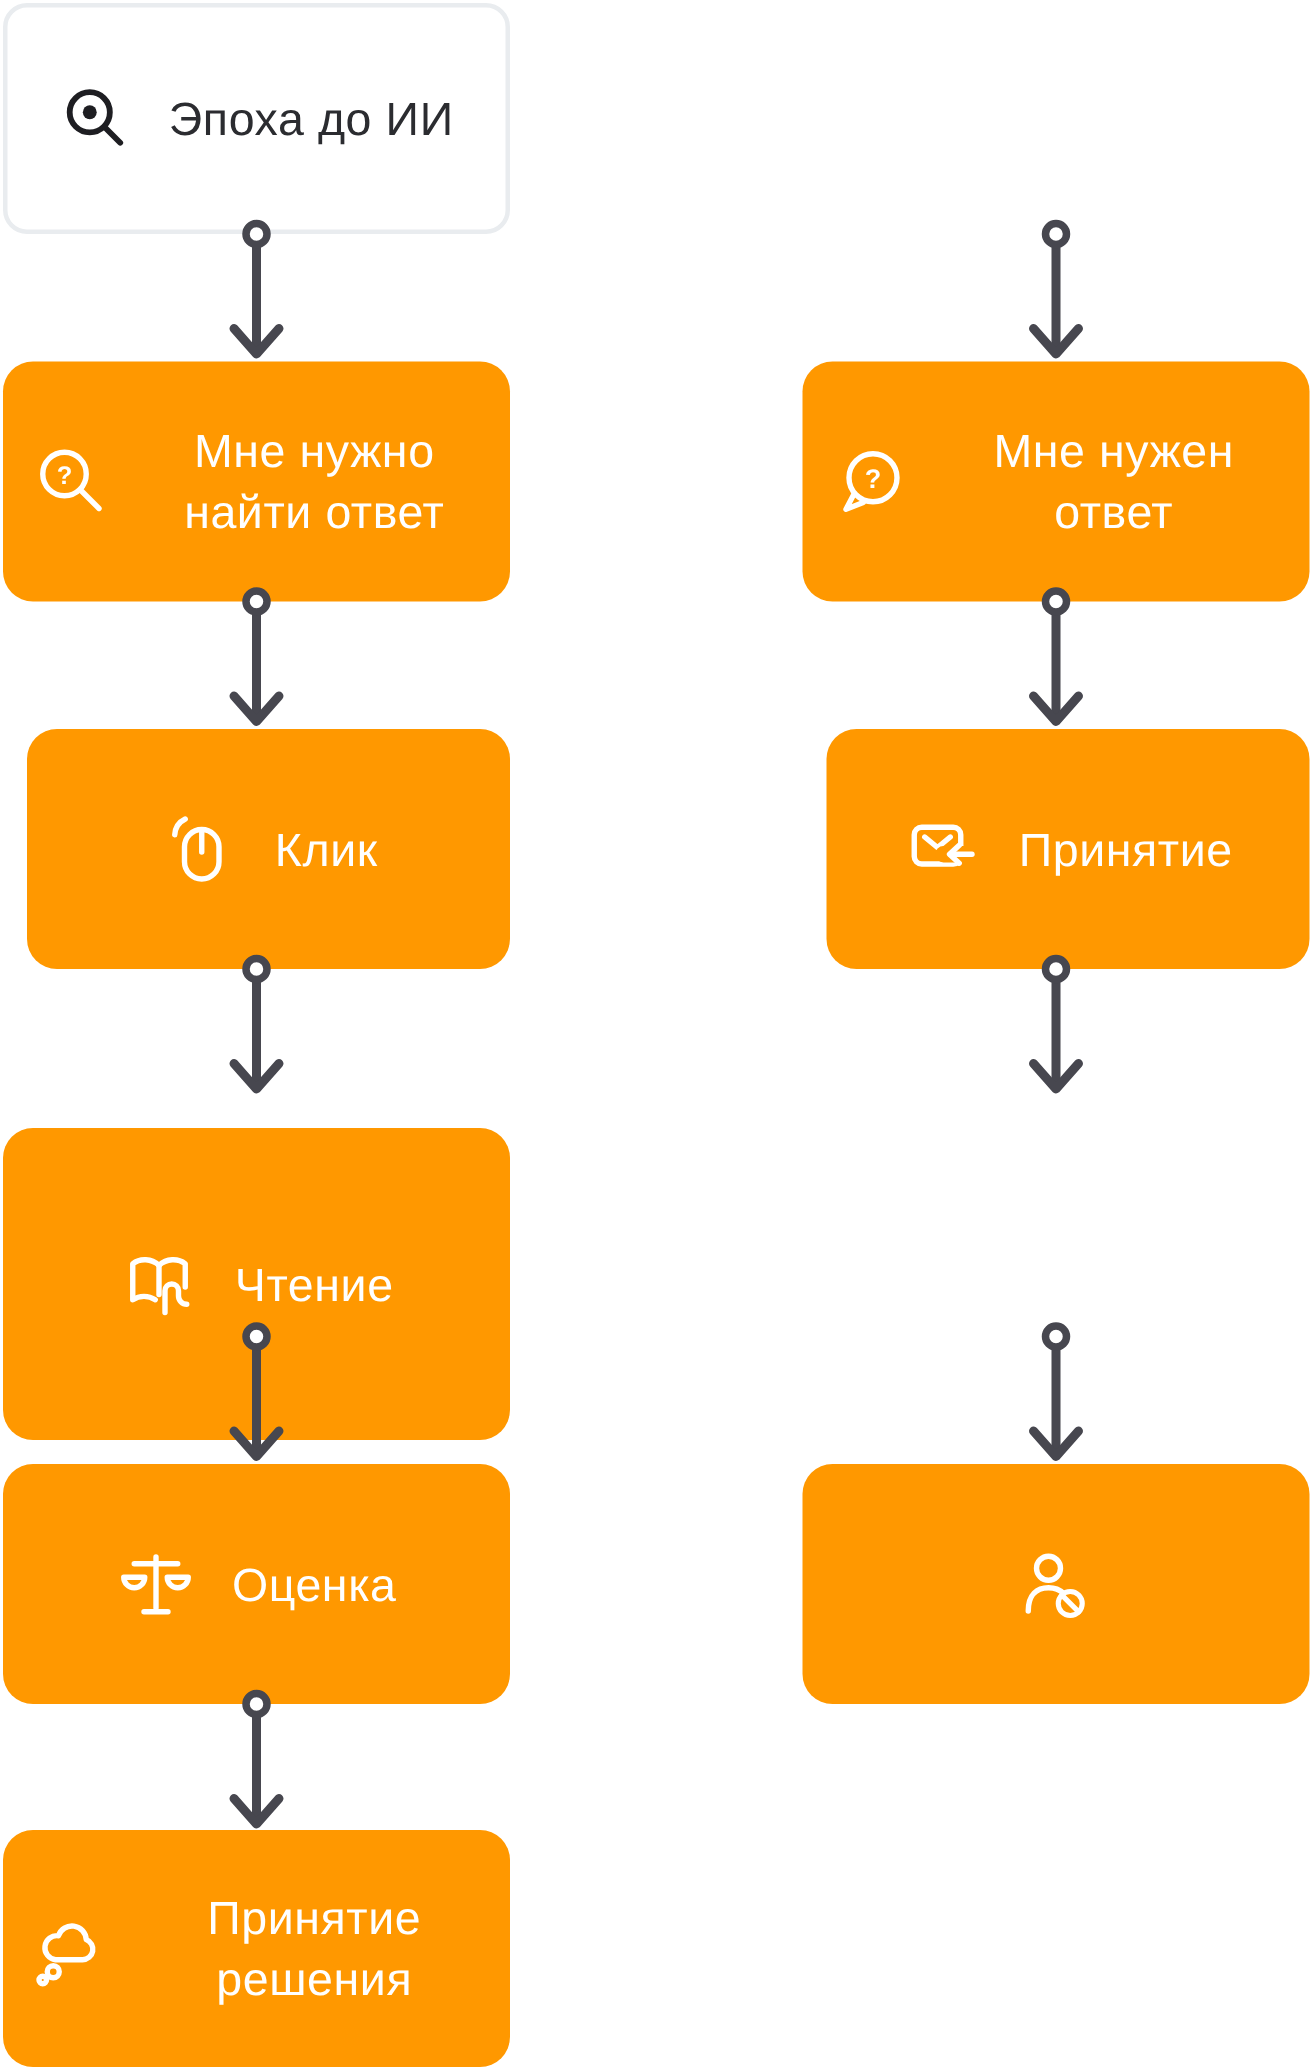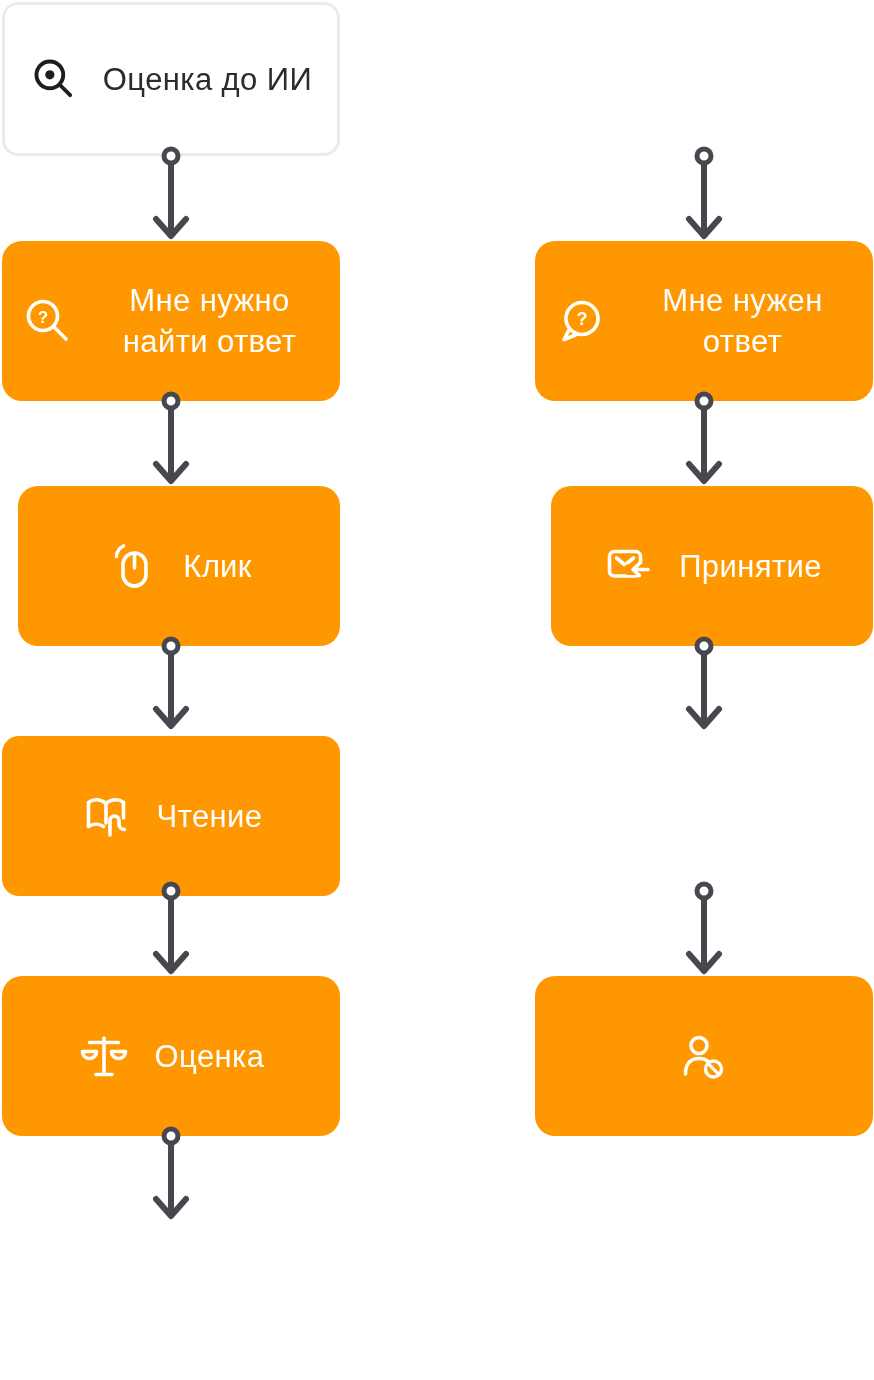--- a/index.html
+++ b/index.html
@@ -32,21 +32,21 @@
   .step-node{
     background:var(--orange);border-radius:20px;color:var(--step_text);
   }
   .step-node .icon{color:#fff;width:52px;height:52px;}
   .icon{flex:0 0 auto;display:block;}
   .icon svg{width:100%;height:100%;display:block;}
   
   .r0{top:2px;height:154px;}
   .r1{top:241px;height:160px;}
   .r2{top:486px;height:160px;margin-left:16px;}
-  .r3{top:736px;height:160px;border-radius:17px;}
+  .r3{top:752px;height:208px;}
   .r4{top:976px;height:160px;}
   .r5{top:1220px;height:158px;}
   
   .conn{position:absolute;left:50%;transform:translateX(-50%);width:40px;height:95px;color:var(--arrow);}
   .c0{top:146px;}
   .c1{top:391px;}
   .c2{top:636px;}
   .c3{top:881px;}
   .c4{top:1126px;}
   .conn svg{width:100%;height:100%;display:block;}
@@ -59,21 +59,21 @@
   <section class="col col-left">
 
     <div class="node header-node r0">
       <span class="icon">
         <svg viewBox="0 0 52 52" fill="none" stroke="currentColor" stroke-width="4.2" stroke-linecap="round" stroke-linejoin="round">
           <circle cx="21.5" cy="21.5" r="14.5"></circle>
           <circle cx="21.5" cy="21.5" r="5" fill="currentColor" stroke="none"></circle>
           <line x1="32.5" y1="32.5" x2="43.5" y2="43.5"></line>
         </svg>
       </span>
-      <span class="label">Оценка до ИИ</span>
+      <span class="label">Эпоха до ИИ</span>
     </div>
 
     <div class="conn c0">
       <svg viewBox="0 0 40 95" fill="none" stroke="currentColor" stroke-linecap="round" stroke-linejoin="round">
         <line x1="20" y1="16" x2="20" y2="85" stroke-width="6"></line>
         <polyline points="5,73 20,90 35,73" stroke-width="6"></polyline>
         <circle cx="20" cy="10" r="7" fill="#fff" stroke-width="5"></circle>
       </svg>
     </div>
 
@@ -149,20 +149,30 @@
     </div>
 
     <div class="conn c4">
       <svg viewBox="0 0 40 95" fill="none" stroke="currentColor" stroke-linecap="round" stroke-linejoin="round">
         <line x1="20" y1="16" x2="20" y2="85" stroke-width="6"></line>
         <polyline points="5,73 20,90 35,73" stroke-width="6"></polyline>
         <circle cx="20" cy="10" r="7" fill="#fff" stroke-width="5"></circle>
       </svg>
     </div>
 
+    <div class="node step-node r5">
+      <span class="icon">
+        <svg viewBox="0 0 52 52" fill="none" stroke="currentColor" stroke-width="3.6" stroke-linecap="round" stroke-linejoin="round">
+          <path d="M15 33.5 h18 a7 7 0 0 0 2.5 -13.5 a9.5 9.5 0 0 0 -18.5 -2.5 a8 8 0 0 0 -2 16 Z"></path>
+          <circle cx="13.5" cy="41.5" r="4"></circle>
+          <circle cx="6.5" cy="47" r="2.5"></circle>
+        </svg>
+      </span>
+      <span class="label">Принятие решения</span>
+    </div>
 
   </section>
 
   <section class="col col-right">
 
 
     <div class="conn c0">
       <svg viewBox="0 0 40 95" fill="none" stroke="currentColor" stroke-linecap="round" stroke-linejoin="round">
         <line x1="20" y1="16" x2="20" y2="85" stroke-width="6"></line>
         <polyline points="5,73 20,90 35,73" stroke-width="6"></polyline>

